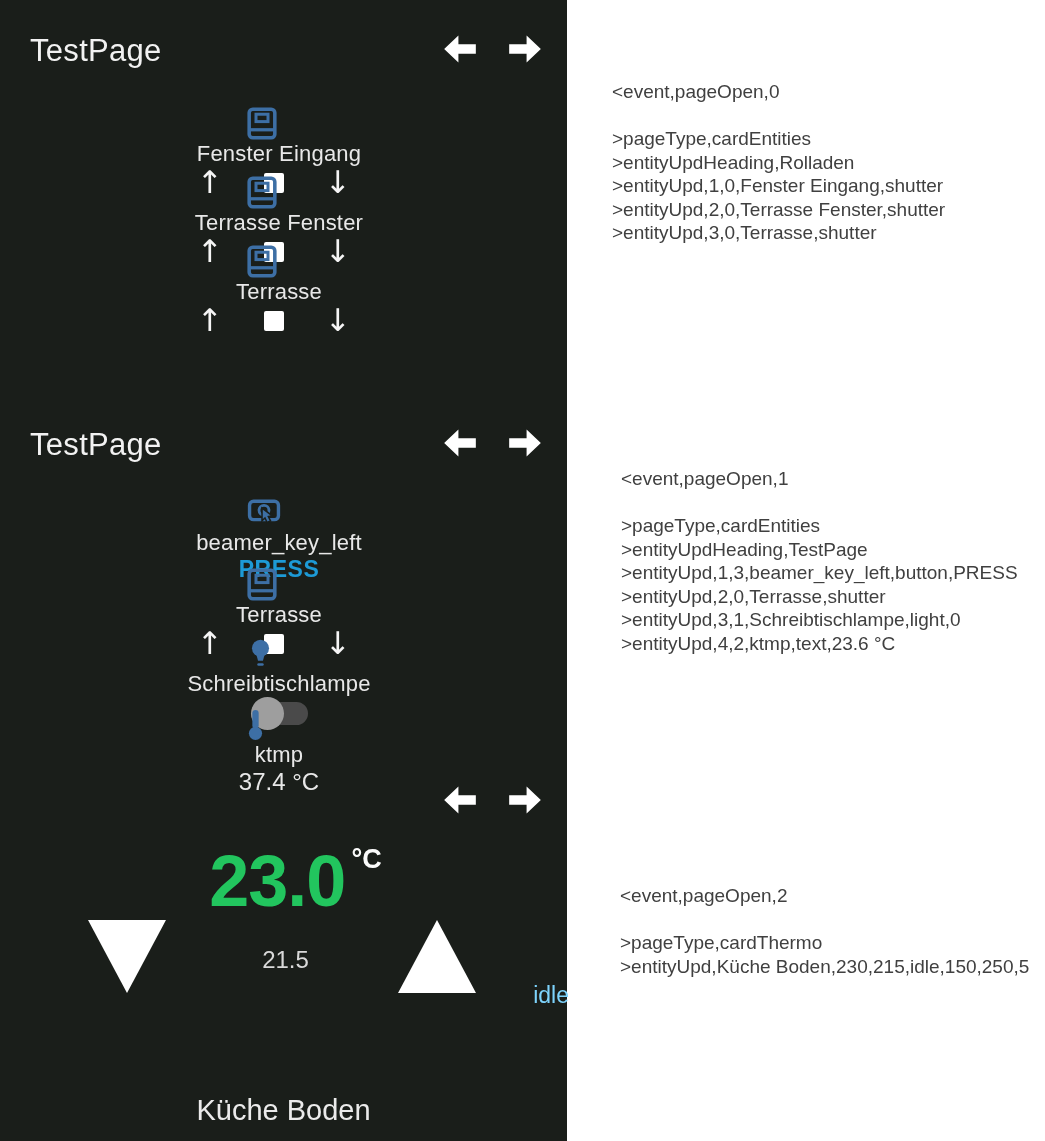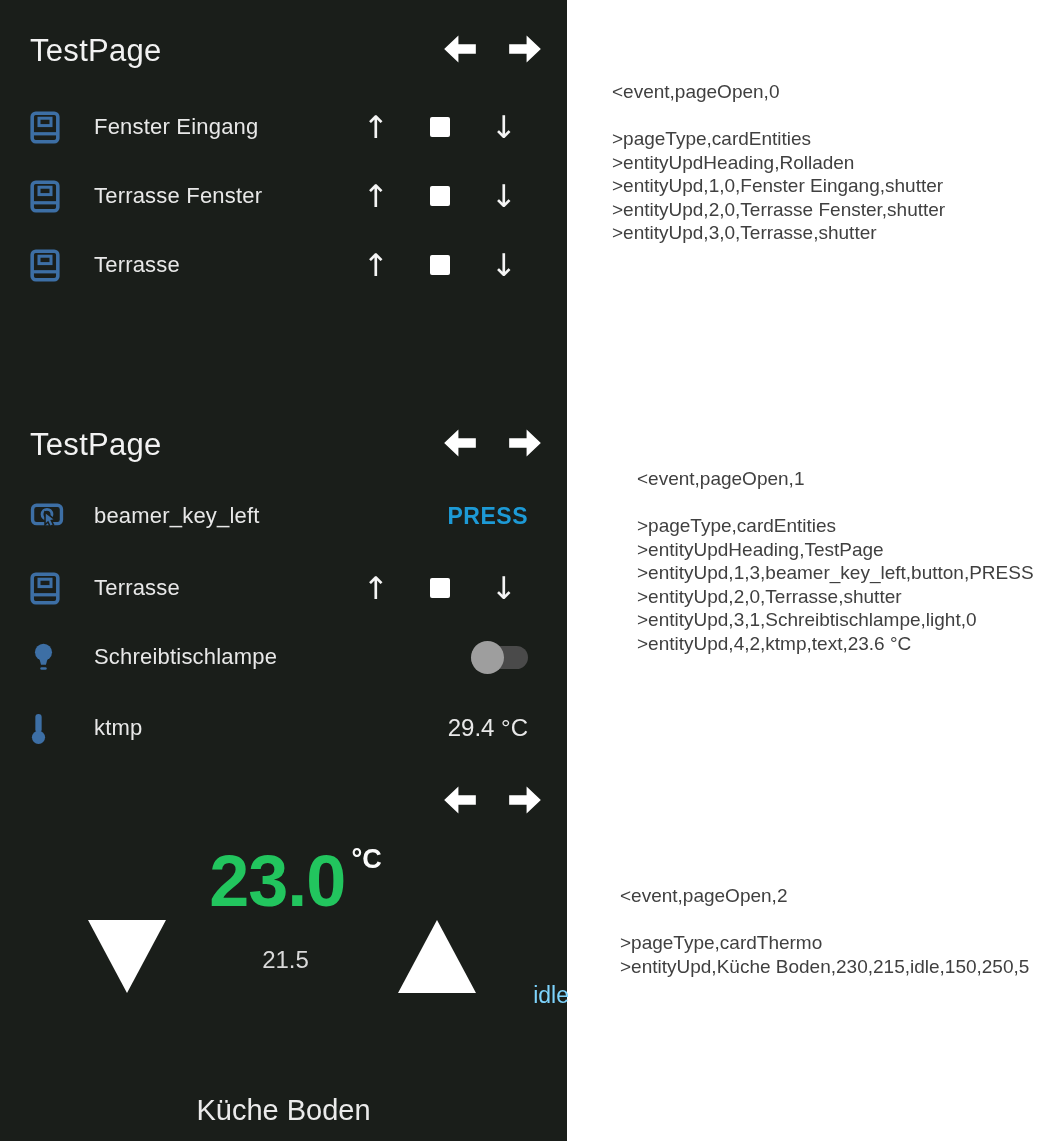--- a/index.html
+++ b/index.html
@@ -14,21 +14,21 @@
   }
   .panel{position:absolute;left:0;width:567px;}
   
   .panel-header{position:absolute;left:0;right:0;height:42px;display:flex;align-items:center;}
   .panel-title{
     position:absolute;left:30px;font-size:31px;color:#f2f2f2;font-weight:400;letter-spacing:.3px;
   }
   .nav-arrows{position:absolute;right:23px;top:0;display:flex;gap:27px;align-items:center;}
   .nav-arrows svg{display:block;}
   
-  .row{position:absolute;left:30px;right:39px;height:44px;display:flex;align-items:center;}
+  .row{position:absolute;left:30px;right:39px;height:44px;display:flex;align-items:center;flex-direction:column;}
   .row .eicon{width:36px;display:flex;justify-content:flex-start;align-items:center;flex:0 0 36px;margin-right:28px;}
   .row .elabel{font-size:22px;color:#e8e8e8;letter-spacing:.2px;flex:1 1 auto;}
   .controls{display:flex;align-items:center;gap:40px;margin-right:10px;}
   .thin-arrow{
     font-family:"DejaVu Sans",sans-serif;font-size:31px;color:#f5f5f5;line-height:1;
     width:28px;text-align:center;
   }
   .stop-square{width:20px;height:20px;background:#ffffff;border-radius:2px;}
   .press-value{font-size:23px;font-weight:bold;color:#1d9ad6;letter-spacing:.5px;}
   .text-value{font-size:24px;color:#e8e8e8;}
@@ -185,21 +185,21 @@
     </div>
 
     <div class="row" style="top:706px;">
       <span class="eicon">
         <svg width="17" height="33" viewBox="0 0 12 24">
           <rect x="3.7" y="1.4" width="4.6" height="13.4" rx="2.3" fill="#3d6fa5"></rect>
           <circle cx="6" cy="18.4" r="4.8" fill="#3d6fa5"></circle>
         </svg>
       </span>
       <span class="elabel">ktmp</span>
-      <span class="text-value">29.4 °C</span>
+      <span class="text-value">37.4 °C</span>
     </div>
   </div>
 
   <div class="panel" style="top:0;height:0;">
     <div class="panel-header" style="top:781px;">
       <span class="nav-arrows">
         <span>
           <svg width="38" height="38" viewBox="0 0 24 24">
               <polygon points="22,9 11,9 11,3.5 2,12 11,20.5 11,15 22,15" fill="#ffffff"></polygon>
             </svg>
@@ -229,21 +229,21 @@
 
 <div class="proto-block" style="left:612px;top:80px;">
     <div class="pline">&lt;event,pageOpen,0</div>
     <div class="pline"></div>
     <div class="pline">&gt;pageType,cardEntities</div>
     <div class="pline">&gt;entityUpdHeading,Rolladen</div>
     <div class="pline">&gt;entityUpd,1,0,Fenster Eingang,shutter</div>
     <div class="pline">&gt;entityUpd,2,0,Terrasse Fenster,shutter</div>
     <div class="pline">&gt;entityUpd,3,0,Terrasse,shutter</div>
   </div>
-<div class="proto-block" style="left:637px;top:467px;">
+<div class="proto-block" style="left:621px;top:467px;">
     <div class="pline">&lt;event,pageOpen,1</div>
     <div class="pline"></div>
     <div class="pline">&gt;pageType,cardEntities</div>
     <div class="pline">&gt;entityUpdHeading,TestPage</div>
     <div class="pline">&gt;entityUpd,1,3,beamer_key_left,button,PRESS</div>
     <div class="pline">&gt;entityUpd,2,0,Terrasse,shutter</div>
     <div class="pline">&gt;entityUpd,3,1,Schreibtischlampe,light,0</div>
     <div class="pline">&gt;entityUpd,4,2,ktmp,text,23.6 °C</div>
   </div>
 <div class="proto-block" style="left:620px;top:884px;">

